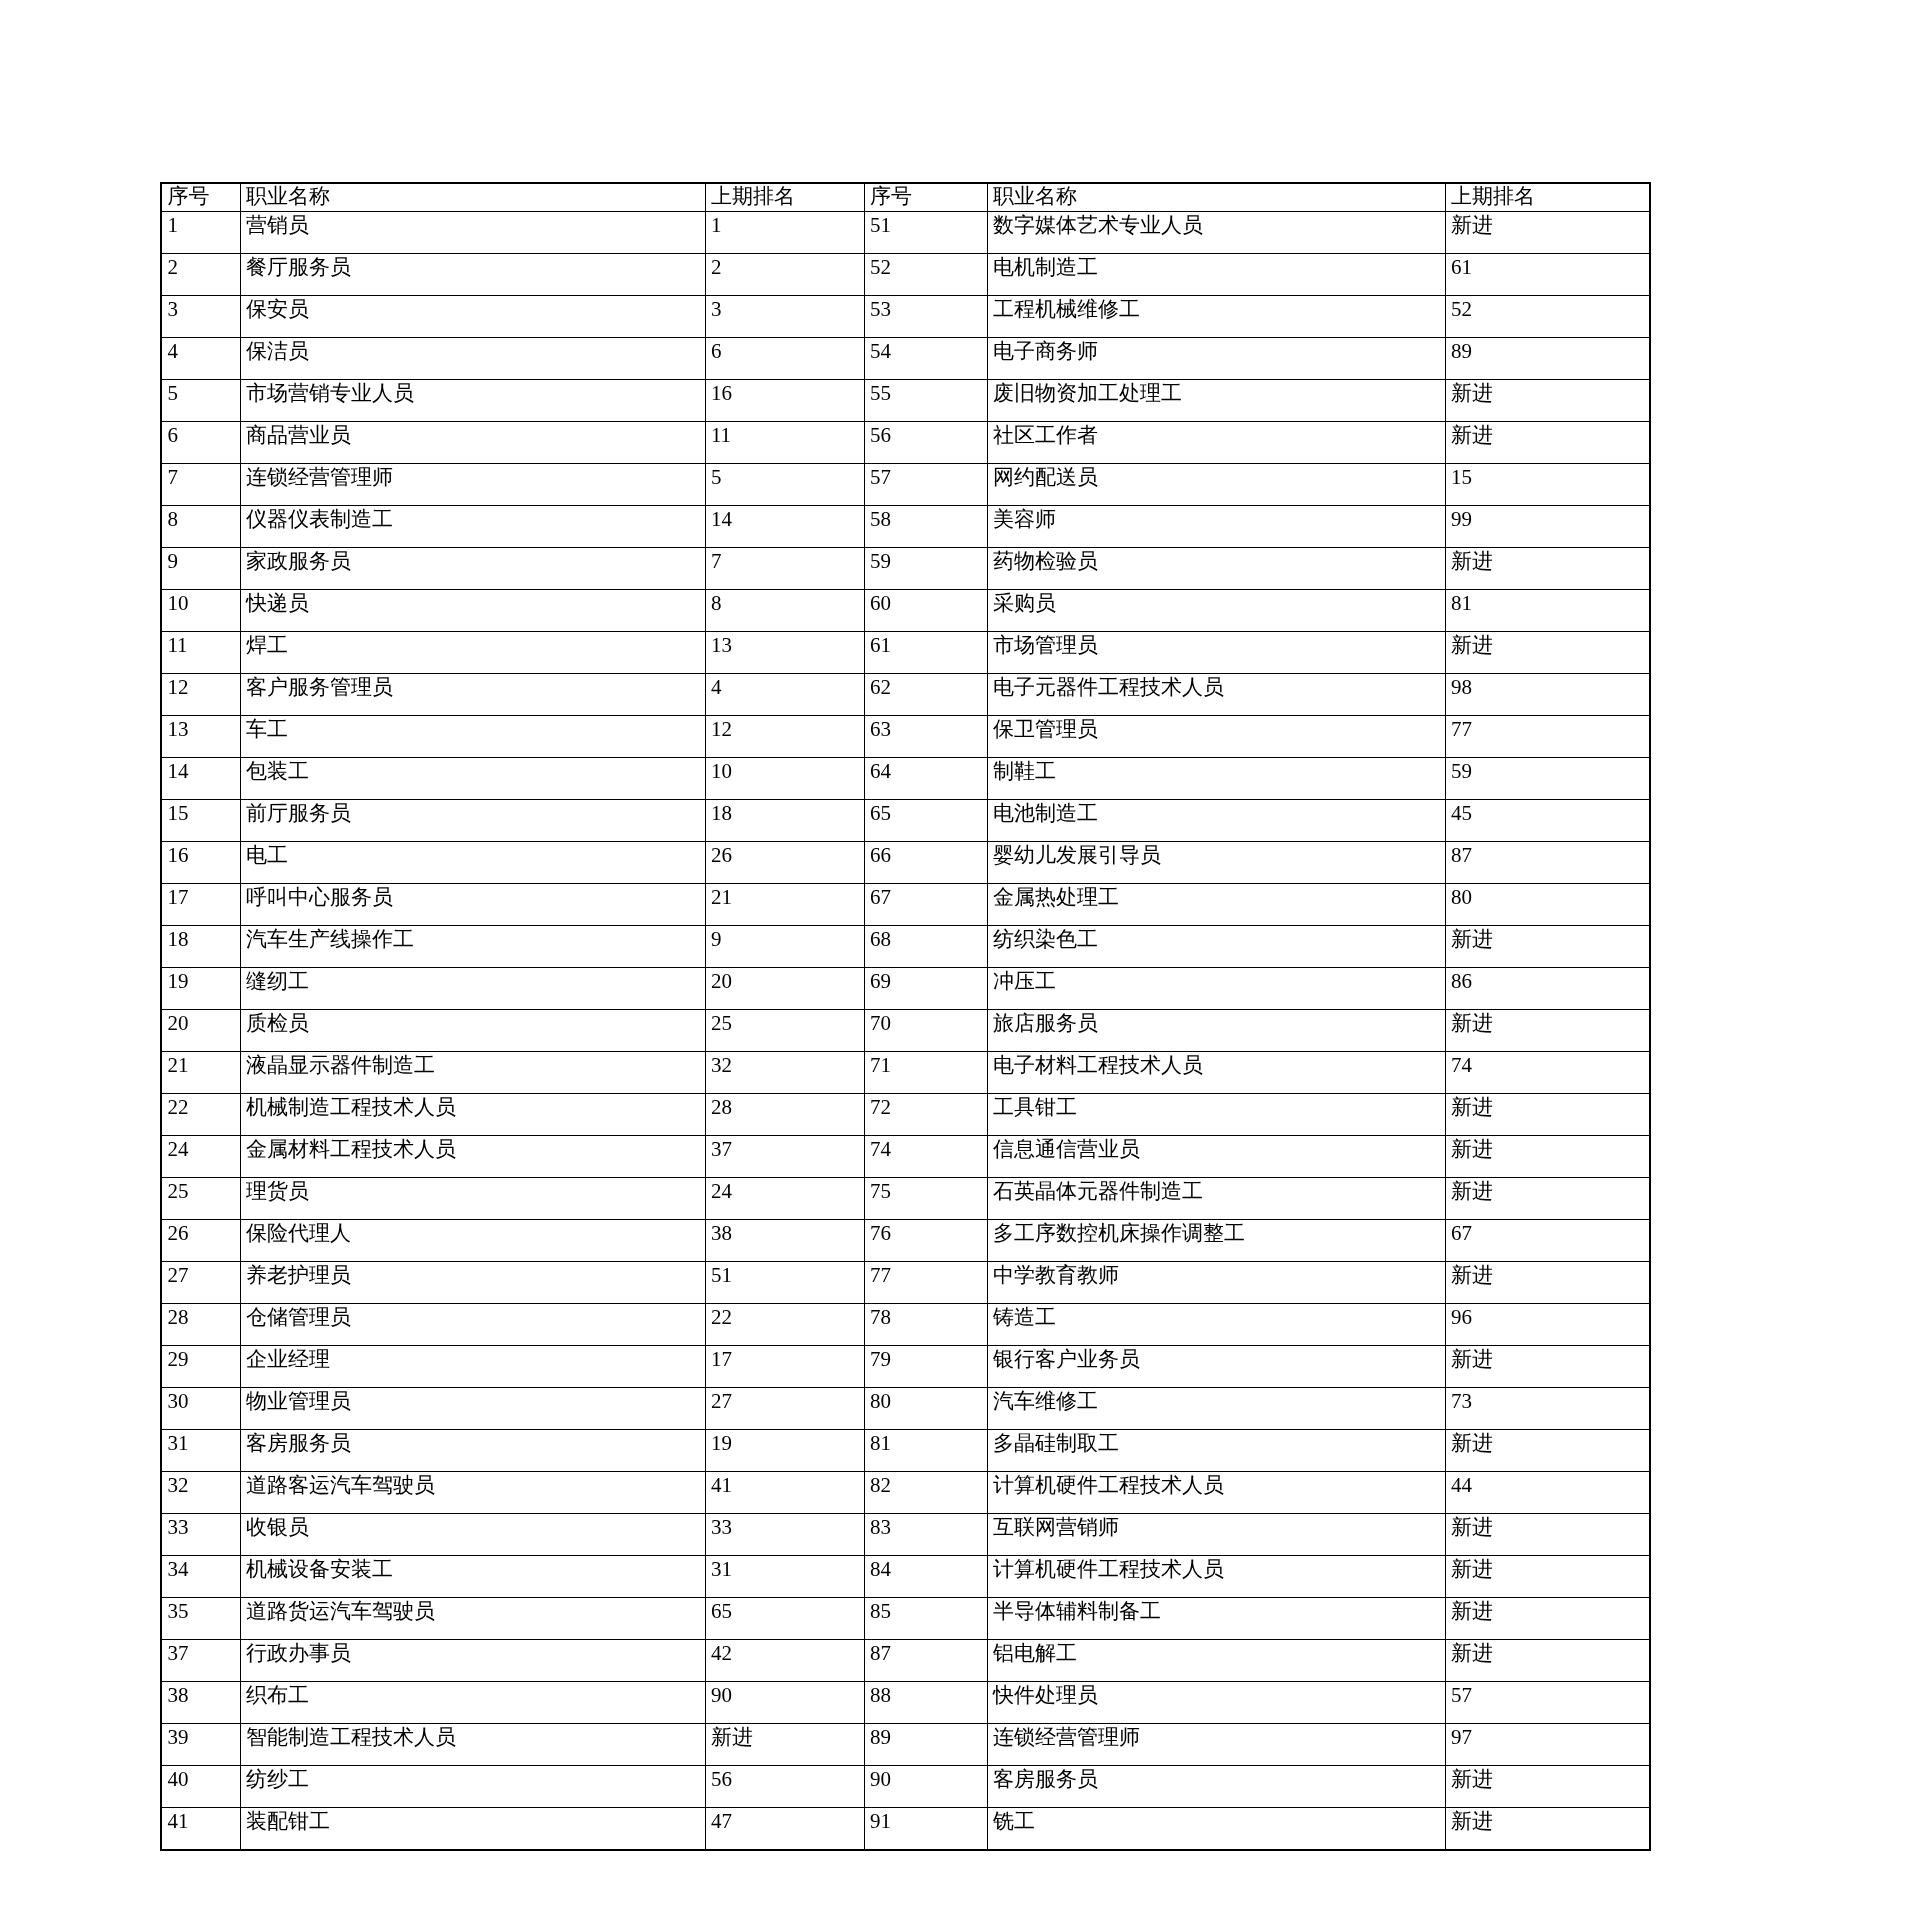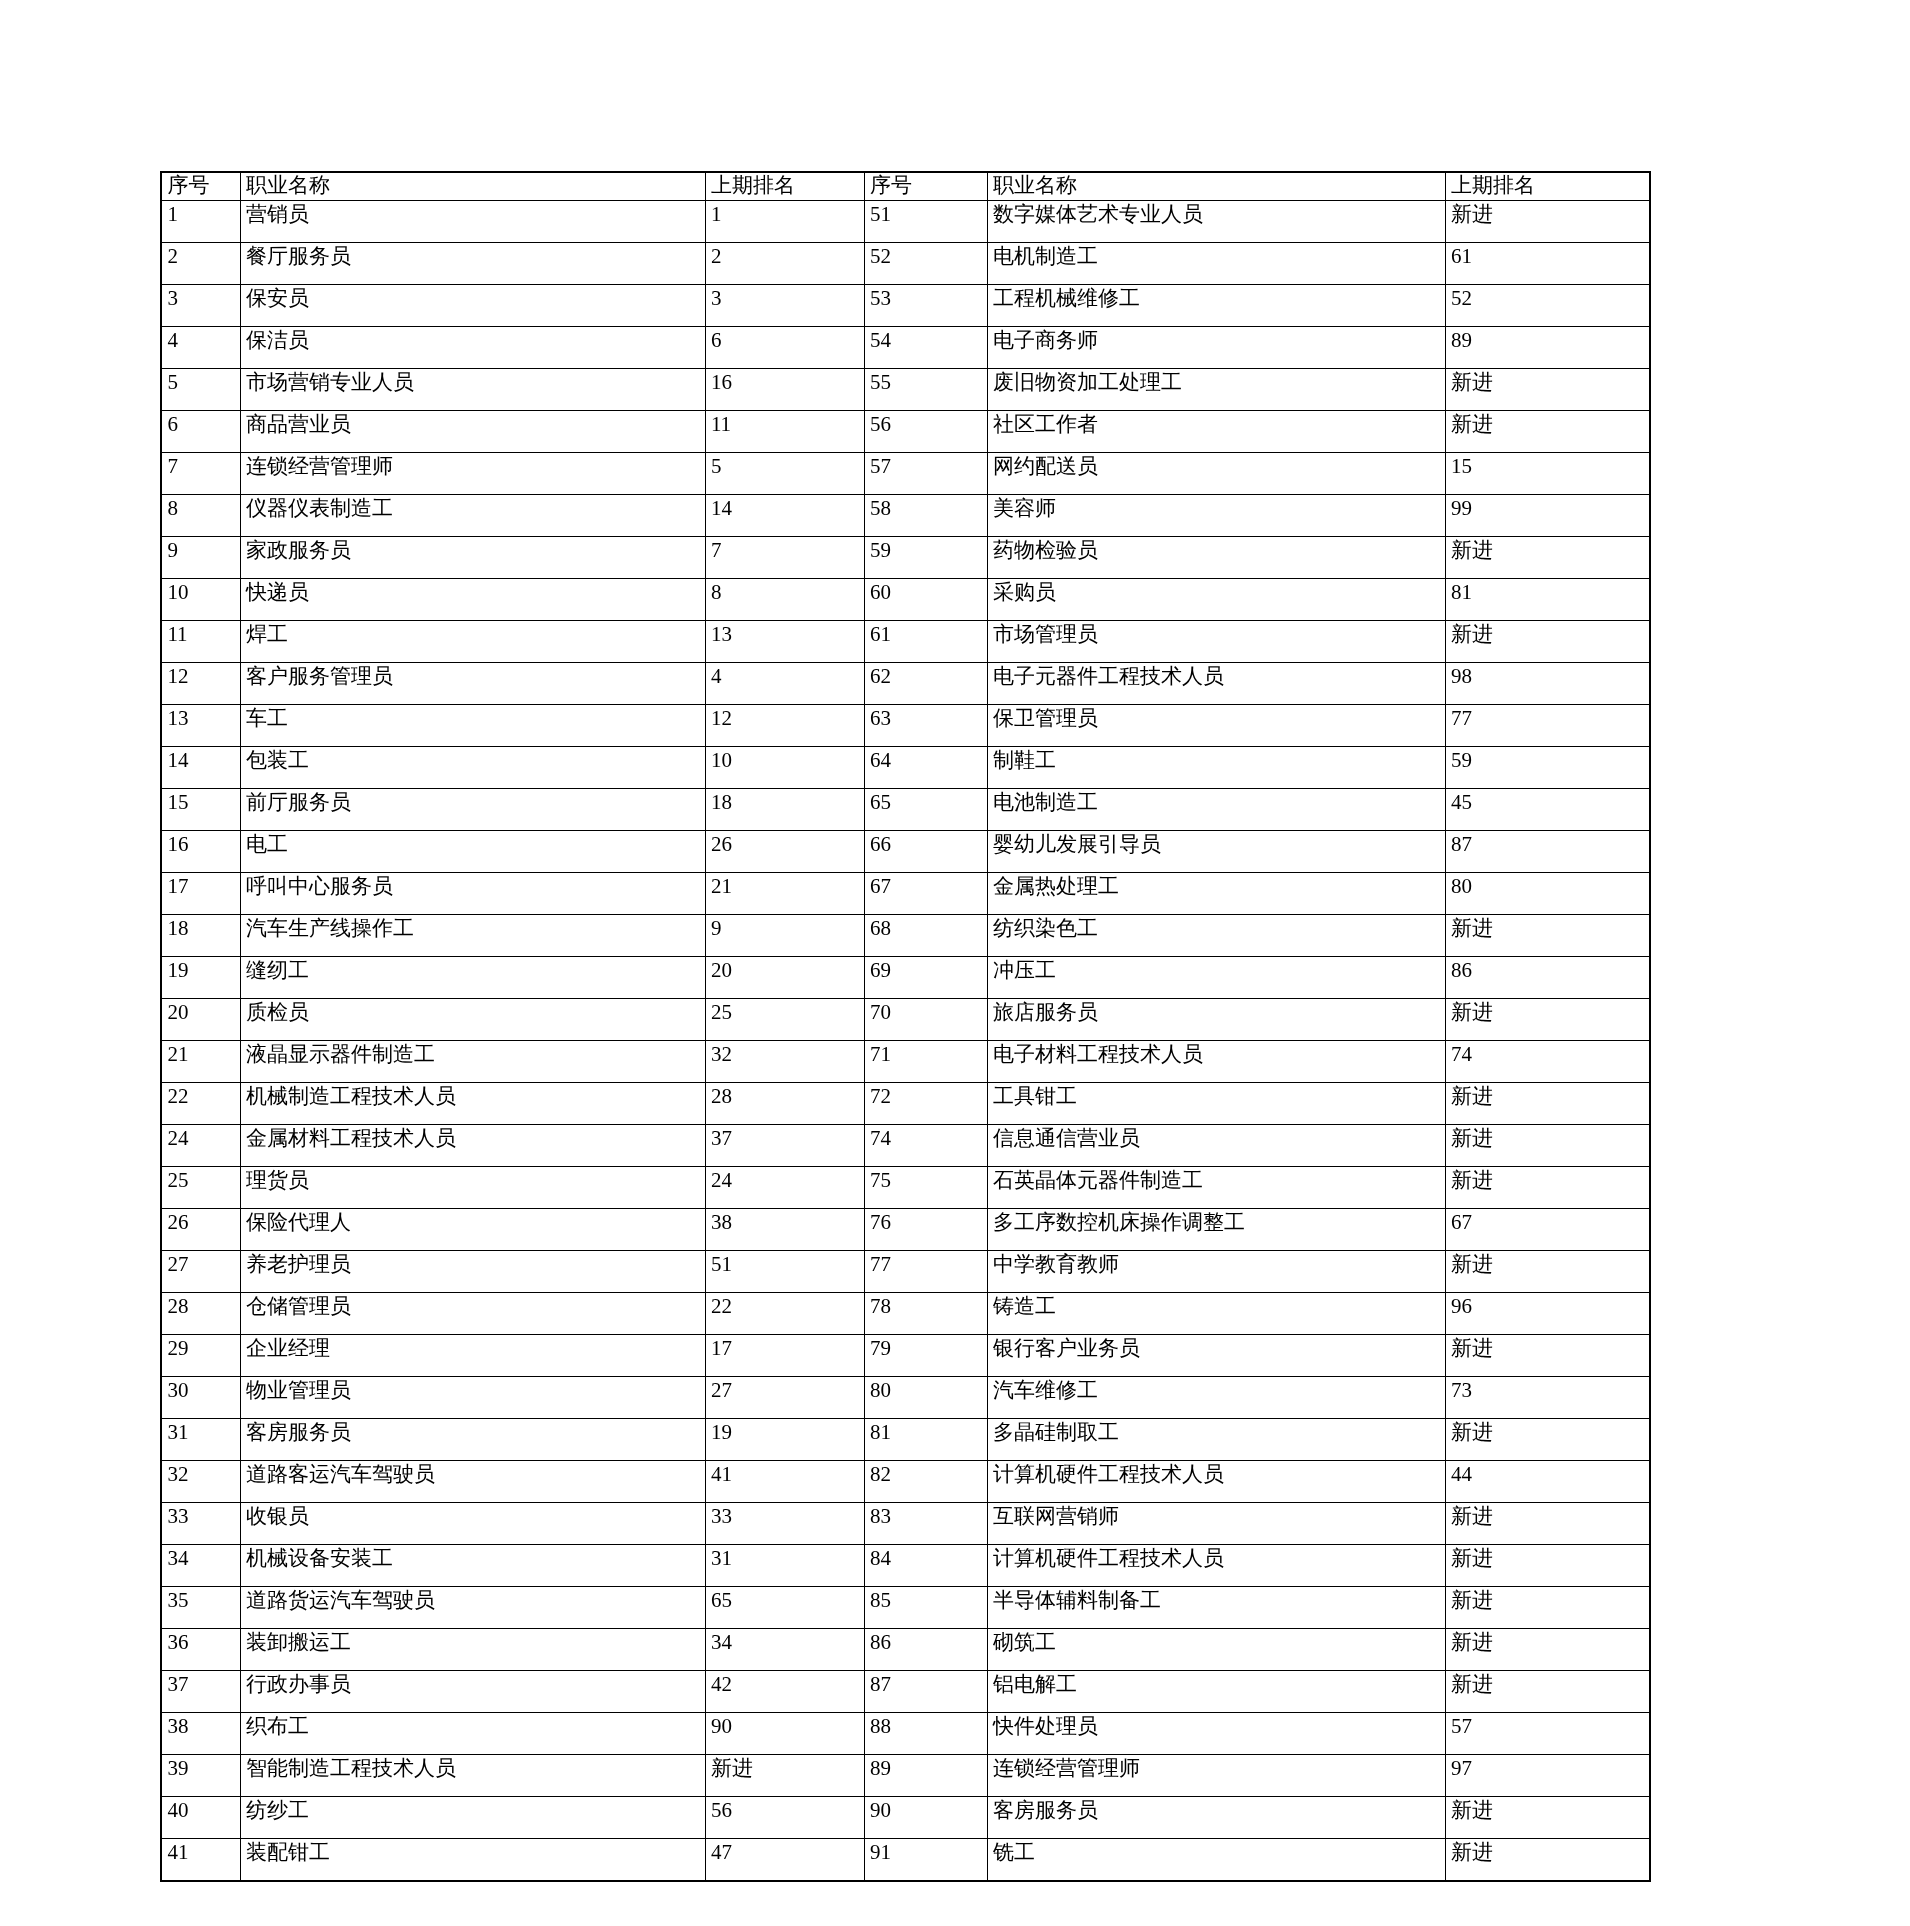--- a/index.html
+++ b/index.html
@@ -22,21 +22,21 @@
     left: 0;
     top: 0;
     width: 1911px;
     height: 2703px;
     background: #ffffff;
   }
 
   #table-wrap {
     position: absolute;
     left: 160px;
-    top: 171px;
+    top: 182px;
     width: 1489px;
   }
 
   table.rank-table {
     border-collapse: collapse;
     table-layout: fixed;
     width: 1489px;
     border: 2.7px solid #000;
   }
 
@@ -361,28 +361,20 @@
           </tr>
           <tr>
             <td>35</td>
             <td>道路货运汽车驾驶员</td>
             <td>65</td>
             <td>85</td>
             <td>半导体辅料制备工</td>
             <td>新进</td>
           </tr>
           <tr>
-            <td>36</td>
-            <td>装卸搬运工</td>
-            <td>34</td>
-            <td>86</td>
-            <td>砌筑工</td>
-            <td>新进</td>
-          </tr>
-          <tr>
             <td>37</td>
             <td>行政办事员</td>
             <td>42</td>
             <td>87</td>
             <td>铝电解工</td>
             <td>新进</td>
           </tr>
           <tr>
             <td>38</td>
             <td>织布工</td>

